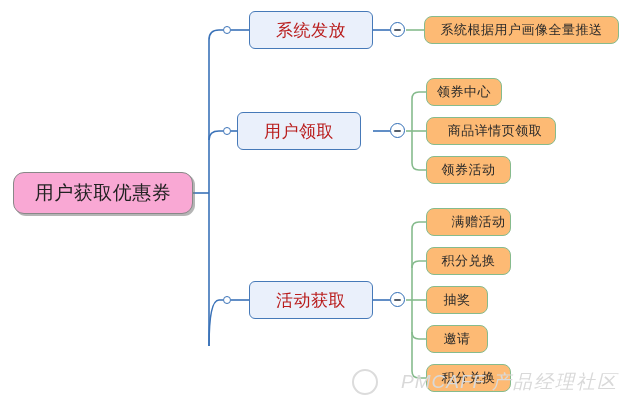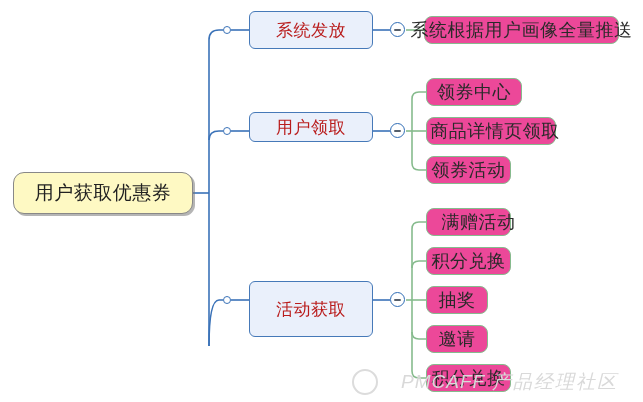--- a/index.html
+++ b/index.html
@@ -33,42 +33,42 @@
     align-items: center;
     justify-content: center;
     white-space: nowrap;
     border-style: solid;
     border-width: 1px;
     border-radius: 9px;
     letter-spacing: 0.5px;
   }
 
   .node-root {
-    background: #fef9c3;
+    background: #f9a8d4;
     border-color: #888888;
     border-width: 1.2px;
     color: #222222;
     font-size: 19px;
     border-radius: 11px;
     box-shadow: 2px 2px 0 0 rgba(120,120,120,0.55);
   }
 
   .node-l2 {
     background: #eaf0fb;
     border-color: #4679b8;
     color: #b91c1c;
     font-size: 17px;
     border-radius: 6px;
   }
 
   .node-l3 {
-    background: #ec4899;
+    background: #fdba74;
     border-color: #86bb8d;
     color: #2a2a2a;
-    font-size: 18px;
+    font-size: 13px;
     border-radius: 8px;
   }
 
   .toggle {
     position: absolute;
     width: 15px;
     height: 15px;
     box-sizing: border-box;
     border-radius: 50%;
     background: #ffffff;
@@ -177,37 +177,37 @@
   </svg>
 
   <div class="node node-root" style="left:13px; top:172px; width:180px; height:42px;">用户获取优惠券</div>
 
   <div class="branch-dot" style="left:223px; top:26px;"></div>
   <div class="branch-dot" style="left:223px; top:127px;"></div>
   <div class="branch-dot" style="left:223px; top:296px;"></div>
 
   <div class="node node-l2" style="left:249px; top:11px; width:124px; height:38px;">系统发放</div>
 
-  <div class="node node-l2" style="left:249px; top:112px; width:124px; height:30px;">用户领取</div>
-
-  <div class="node node-l2" style="left:249px; top:281px; width:124px; height:56px;">活动获取</div>
+  <div class="node node-l2" style="left:237px; top:112px; width:124px; height:38px;">用户领取</div>
+
+  <div class="node node-l2" style="left:249px; top:281px; width:124px; height:38px;">活动获取</div>
 
   <div class="toggle" style="left:390px; top:22px;">
     <span class="minus"></span>
   </div>
   <div class="toggle" style="left:390px; top:123px;">
     <span class="minus"></span>
   </div>
   <div class="toggle" style="left:390px; top:292px;">
     <span class="minus"></span>
   </div>
 
   <div class="node node-l3" style="left:424px; top:16px; width:195px; height:28px;">系统根据用户画像全量推送</div>
 
-  <div class="node node-l3" style="left:426px; top:78px; width:96px; height:28px;">领券中心</div>
+  <div class="node node-l3" style="left:426px; top:78px; width:76px; height:28px;">领券中心</div>
 
   <div class="node node-l3" style="left:426px; top:117px; width:130px; height:28px;padding-left:8px;">商品详情页领取</div>
 
   <div class="node node-l3" style="left:426px; top:156px; width:85px; height:28px;">领券活动</div>
 
   <div class="node node-l3" style="left:426px; top:208px; width:85px; height:28px;padding-left:20px;">满赠活动</div>
 
   <div class="node node-l3" style="left:426px; top:247px; width:85px; height:28px;">积分兑换</div>
 
   <div class="node node-l3" style="left:426px; top:286px; width:62px; height:28px;">抽奖</div>

